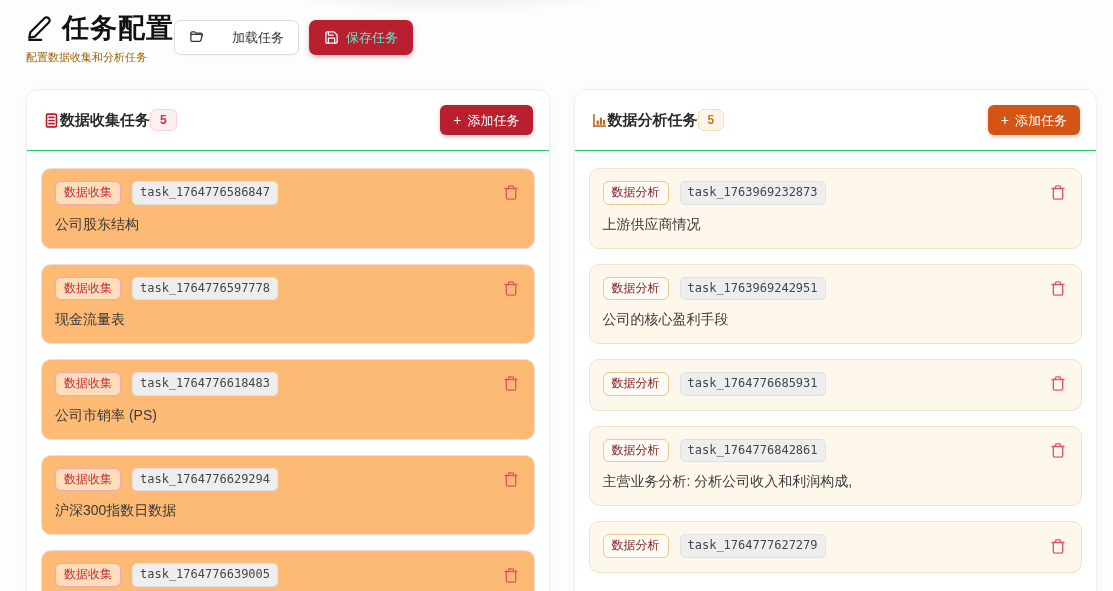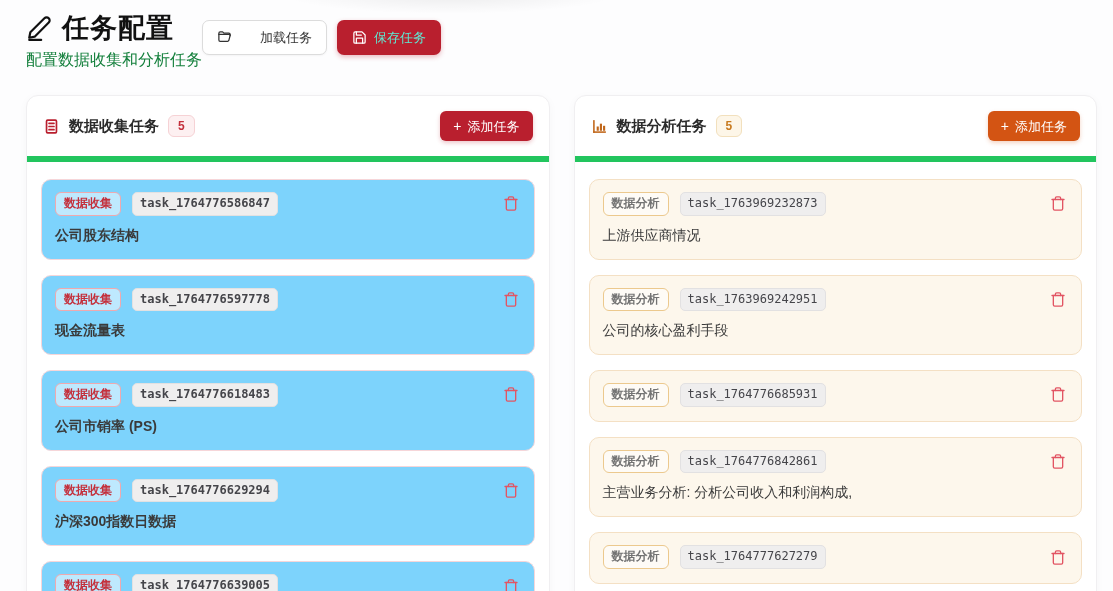--- a/index.html
+++ b/index.html
@@ -20,21 +20,21 @@
     display: flex; justify-content: flex-start; align-items: flex-start;
     padding: 10px 16px 0 26px;
   }
   .title-block .title-row {
     display: flex; align-items: center; gap: 10px;
   }
   .page-title {
     font-size: 27px; font-weight: bold; color: #111; letter-spacing: 1px;
   }
   .page-subtitle {
-    font-size: 16px; color: #15803d; margin-top: 4px;
+    font-size: 11px; color: #a16207; margin-top: 4px;
   }
   .header-actions { display: flex; gap: 10px; margin-top: 10px; margin-right: 2px; }
   .btn {
     display: inline-flex; align-items: center; gap: 7px;
     font-size: 13px; line-height: 1;
     padding: 9px 14px; border-radius: 7px;
     border: 1px solid transparent; cursor: pointer;
     font-family: inherit;
   }
   .btn-outline {
@@ -53,23 +53,23 @@
     align-items: start;
   }
   .panel {
     background: #fff;
     border: 1px solid #f0eff1;
     border-radius: 12px;
     box-shadow: 0 2px 10px rgba(0,0,0,0.03);
     min-height: 560px;
   }
   .panel-header {
-    display: flex; align-items: center; gap: 9px;
+    display: flex; align-items: center; 
     padding: 15px 16px;
-    border-bottom: 6px solid #22c55e;
+    border-bottom: 1px solid #22c55e;
   }
   .panel-title { font-size: 15px; font-weight: bold; color: #2b2b2b; }
   .count-badge {
     font-size: 12px; font-weight: bold;
     padding: 3px 9px; border-radius: 6px; border: 1px solid;
   }
   .panel-red .count-badge { color: #c4303c; background: #fdf0f1; border-color: #f6d2d5; }
   .panel-orange .count-badge { color: #c87a1e; background: #fdf6e8; border-color: #f2e0bd; }
   .spacer { flex: 1; }
   .btn-add {
@@ -80,29 +80,29 @@
   }
   .panel-red .btn-add { background: var(--accent-red, #b91f2e); box-shadow: 0 2px 4px rgba(185,31,46,0.25); }
   .panel-orange .btn-add { background: var(--accent-orange, #d35413); box-shadow: 0 2px 4px rgba(211,84,19,0.25); }
   .plus-glyph { font-size: 14px; }
   
   .task-list { display: flex; flex-direction: column; gap: 15px; padding: 17px 14px; }
   .task-card {
     border-radius: 10px; border: 1px solid;
     padding: 12px 13px 14px 13px;
   }
-  .panel-red .task-card { background: #7dd3fc; border-color: #f6d6d9; font-weight: bold; }
+  .panel-red .task-card { background: #fdba74; border-color: #f6d6d9; }
   .panel-orange .task-card { background: #fdf7ec; border-color: #f4e0c4; }
   .task-top { display: flex; align-items: center; gap: 11px; }
   .type-badge {
     font-size: 12px; padding: 3px 8px; border-radius: 6px; border: 1px solid;
     line-height: 1.3; white-space: nowrap;
   }
   .panel-red .type-badge { color: #c4303c; border-color: #efa9ae; background: rgba(255,255,255,0.5); }
-  .panel-orange .type-badge { color: #737373; border-color: #ecc98e; background: rgba(255,255,255,0.55); font-weight: bold; }
+  .panel-orange .type-badge { color: #7f1d1d; border-color: #ecc98e; background: rgba(255,255,255,0.55); }
   .task-id-chip {
     font-family: "DejaVu Sans Mono", "Liberation Mono", monospace;
     font-size: 12px; color: #45454a;
     background: #efeeee; border: 1px solid #e2e1e2;
     padding: 3px 7px; border-radius: 5px; line-height: 1.3;
   }
   .trash-btn {
     margin-left: auto; background: none; border: none; cursor: pointer;
     padding: 2px; display: flex; align-items: center;
   }

